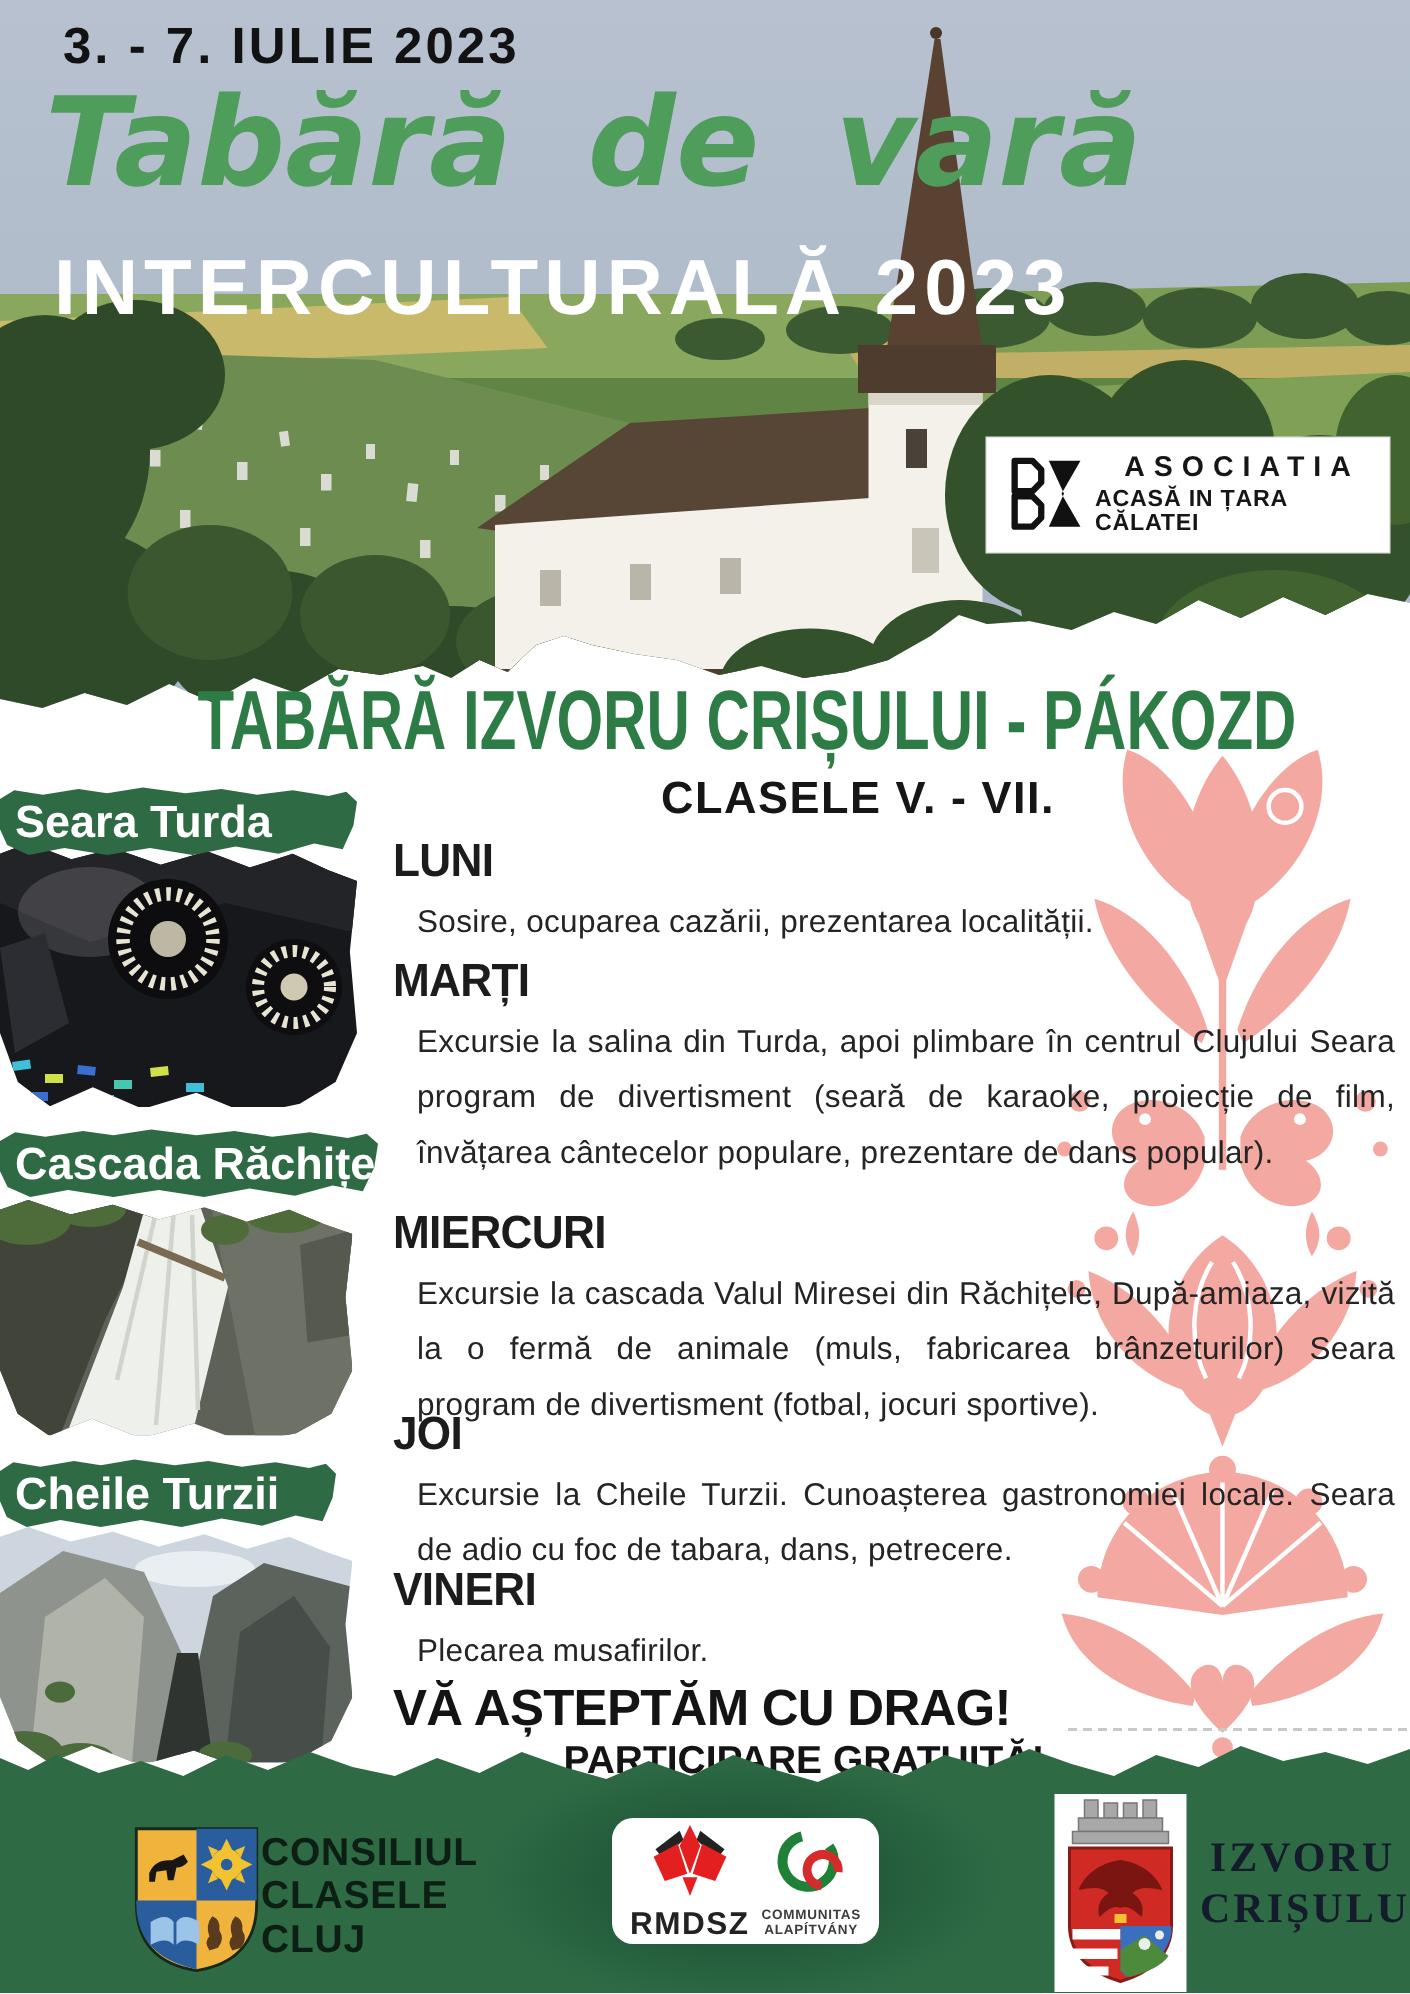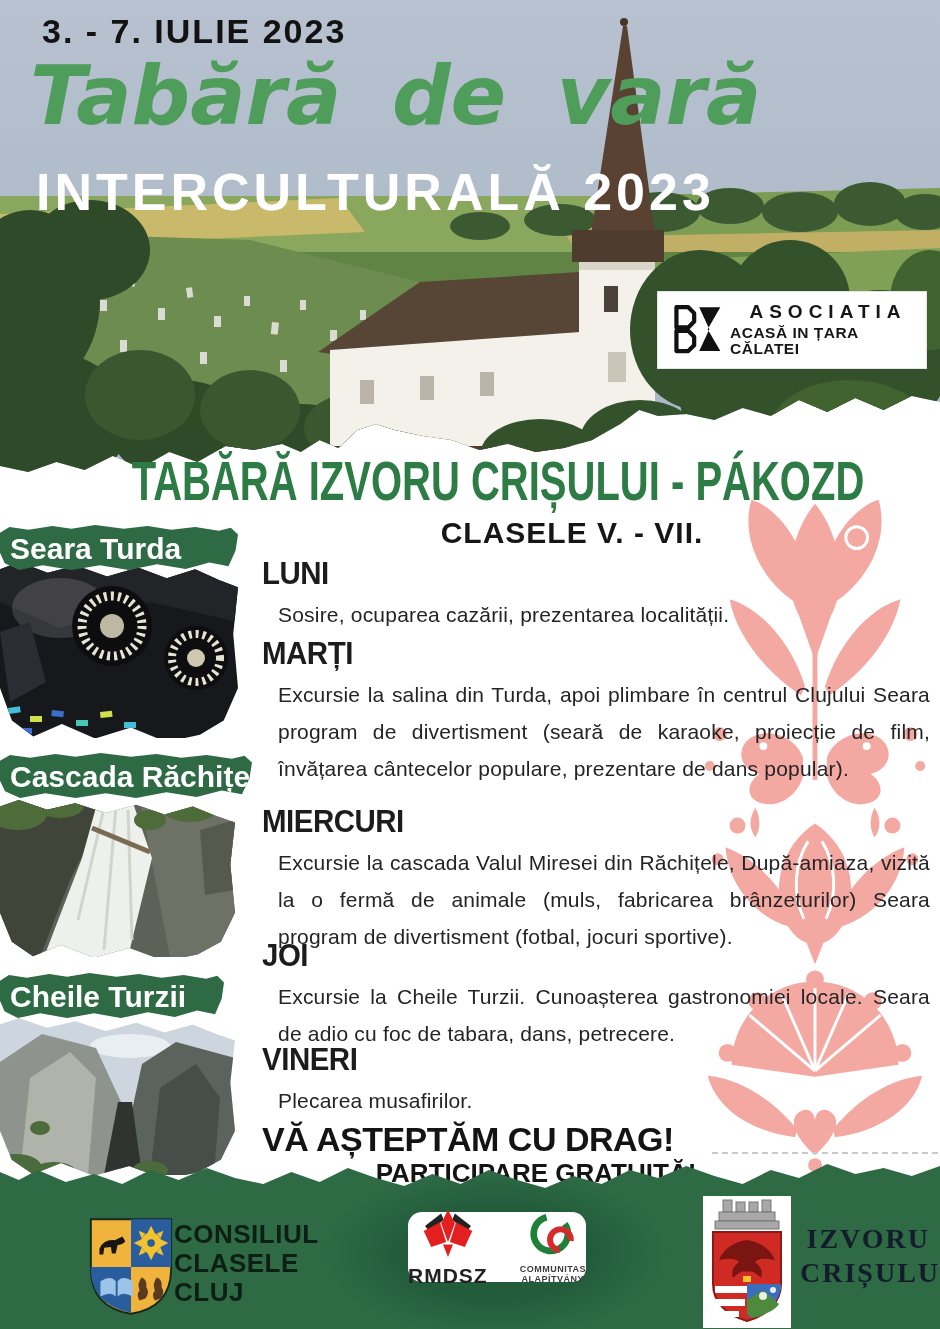--- a/index.html
+++ b/index.html
@@ -65,22 +65,22 @@
   .footer{position:absolute;left:0;top:1158px;width:940px;height:171px;background:#2e6b45;z-index:3;
     clip-path:polygon(0 14px,2% 22px,4% 12px,7% 24px,10% 16px,13% 26px,16% 12px,19% 22px,22% 10px,
       25% 20px,28% 26px,31% 14px,34% 24px,37% 10px,40% 20px,43% 28px,46% 16px,49% 26px,52% 12px,
       55% 22px,58% 30px,61% 18px,64% 26px,67% 12px,70% 20px,73% 8px,76% 18px,79% 26px,82% 12px,
       85% 20px,88% 6px,91% 16px,94% 10px,97% 18px,100% 8px,100% 100%,0 100%);}
   .footer-blob{position:absolute;left:320px;top:10px;width:350px;height:170px;
     background:radial-gradient(closest-side,#235c3b 55%,rgba(35,92,59,0));}
   .cluj{position:absolute;left:88px;top:58px;display:flex;}
   .cluj-text{margin-top:4px;font-size:26px;font-weight:bold;color:#0d1f14;
     line-height:29px;letter-spacing:0.5px;}
-  .rmdsz-box{position:absolute;left:408px;top:54px;width:178px;height:70px;background:#ffffff;
-    border-radius:14px;display:flex;align-items:center;justify-content:space-between;gap:8px;}
+  .rmdsz-box{position:absolute;left:408px;top:54px;width:178px;height:84px;background:#ffffff;
+    border-radius:14px;display:flex;align-items:center;justify-content:center;gap:8px;}
   .rmdsz-col{display:flex;flex-direction:column;align-items:center;}
   .rmdsz-label{font-size:21px;font-weight:bold;color:#222222;letter-spacing:1px;margin-top:2px;}
   .comm-label{font-size:9px;font-weight:bold;color:#3b3b3b;letter-spacing:0.5px;line-height:10px;
     text-align:center;margin-top:2px;}
   .izvoru-box{position:absolute;left:703px;top:38px;width:88px;height:132px;background:#ffffff;
     display:flex;align-items:flex-start;justify-content:center;}
   .izvoru-text{position:absolute;left:800px;top:64px;width:130px;text-align:right;
     font-family:"Liberation Serif",serif;font-weight:bold;font-size:28px;color:#141b2b;
     letter-spacing:2px;line-height:34px;}
 </style>

